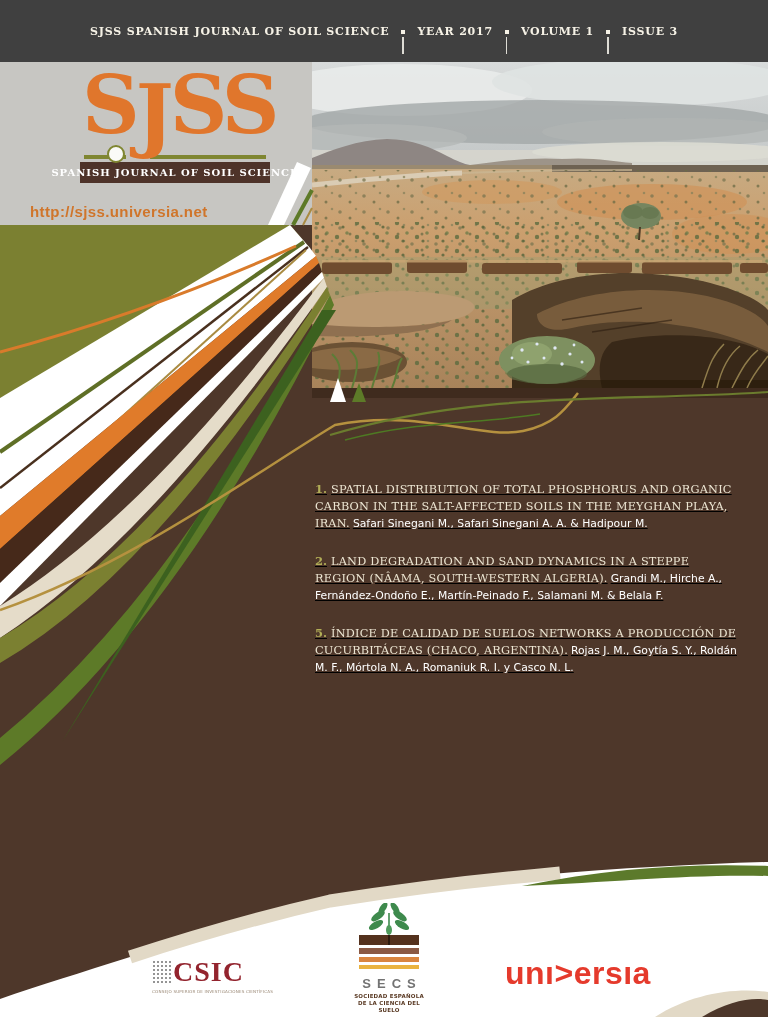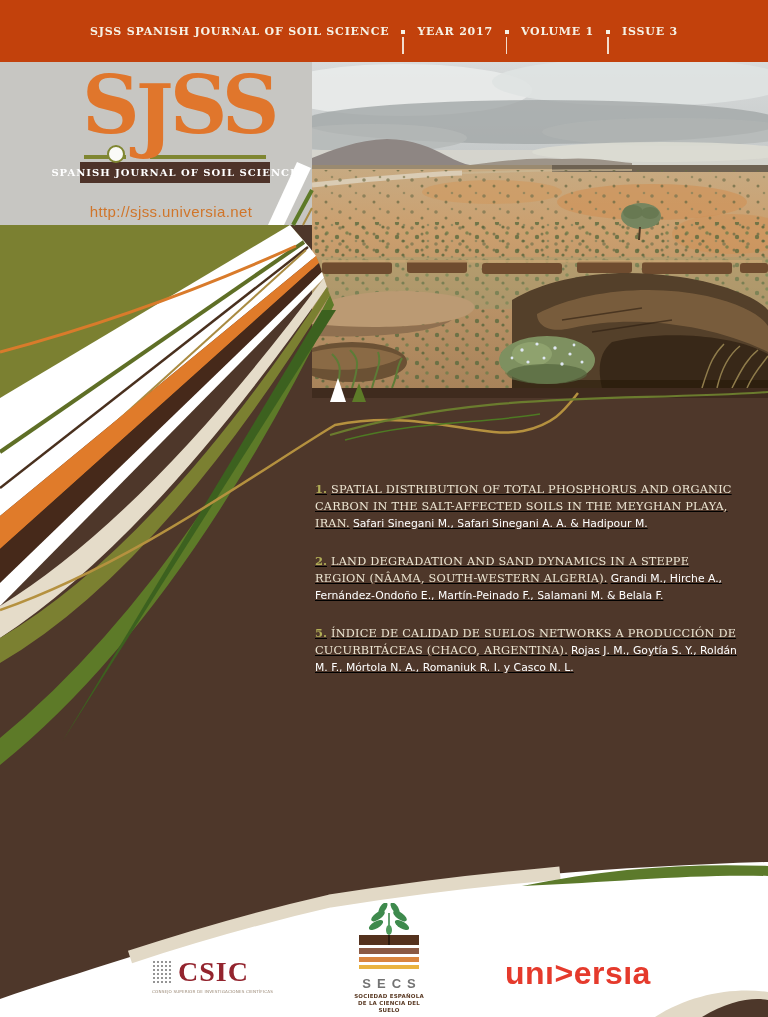--- a/index.html
+++ b/index.html
@@ -1,21 +1,21 @@
 <!DOCTYPE html>
 <html><head>
 <meta charset="utf-8">
 <style>
   html,body{margin:0;padding:0;}
   body{width:768px;height:1017px;position:relative;overflow:hidden;background:#ffffff;
        font-family:"DejaVu Sans",sans-serif;}
   .abs{position:absolute;}
 
   
-  .topbar{left:0;top:0;width:768px;height:62px;background:#c2410c;z-index:6;
+  .topbar{left:0;top:0;width:768px;height:62px;background:#404040;z-index:6;
           display:flex;align-items:center;justify-content:center;}
   .topbar .seg{font-family:"DejaVu Serif",serif;font-weight:700;font-size:11px;
                letter-spacing:.8px;color:#f6f2e6;white-space:nowrap;}
   .bullet{width:4px;height:4px;background:#f6f2e6;margin:0 12px;position:relative;top:1px;}
   .bullet .tick{position:absolute;left:1px;top:7px;width:1.5px;height:17px;background:rgba(250,248,240,.85);}
 
   
   .brownbg{left:0;top:62px;width:768px;height:955px;background:#4e372a;z-index:1;}
   .graybox{left:0;top:62px;width:368px;height:163px;background:#c7c6c2;z-index:2;}
   .photo{left:312px;top:62px;width:456px;height:326px;z-index:2;}
@@ -25,36 +25,36 @@
         font-weight:700;font-size:80px;line-height:1.18;color:#e0762c;letter-spacing:-4px;z-index:11;}
   .logo .lj{position:relative;top:9px;}
   .bar-l{position:absolute;left:84px;top:93px;width:42px;height:4px;background:#7f8631;z-index:10;}
   .bar-r{position:absolute;left:150px;top:93px;width:116px;height:4px;background:#7f8631;z-index:10;}
   .jdot{position:absolute;left:107px;top:83px;width:14px;height:14px;border-radius:50%;
         background:#fafaf7;border:2px solid #7f8631;z-index:12;}
   .titlebox{position:absolute;left:80px;top:100px;width:190px;height:21px;background:#4e3329;z-index:11;
             display:flex;align-items:center;justify-content:center;}
   .titlebox span{font-family:"DejaVu Serif",serif;font-weight:700;font-size:10px;letter-spacing:1px;
                  color:#ffffff;white-space:nowrap;}
-  .url{position:absolute;left:30px;top:141px;width:282px;text-align:center;z-index:11;
-       font-family:"Liberation Sans",sans-serif;font-weight:400;font-size:15px;color:#d0752a;letter-spacing:.4px;}
+  .url{position:absolute;left:30px;top:141px;width:282px;z-index:11;
+       font-family:"Liberation Sans",sans-serif;font-weight:700;font-size:15px;color:#d0752a;letter-spacing:.4px;}
 
   
   .articles{left:315px;top:480px;width:424px;z-index:10;text-decoration:underline;}
   .art{margin:0 0 21px 0;line-height:15px;}
   .art .num{font-family:"DejaVu Serif",serif;font-weight:700;font-size:11.5px;color:#b2ae57;margin-right:4px;}
   .art .ttl{font-family:"DejaVu Serif",serif;font-size:11.3px;color:#ece5d2;letter-spacing:.2px;}
   .art .auth{font-family:"DejaVu Sans",sans-serif;font-size:10.8px;color:#ffffff;margin-left:3px;}
 
   
   .deco{left:0;top:0;width:768px;height:1017px;z-index:5;pointer-events:none;}
 
   
   .csic{left:152px;top:956px;width:140px;z-index:10;}
-  .csic-row{display:flex;align-items:center;gap:5px;}
+  .csic-row{display:flex;align-items:center;}
   .csic-emblem{width:21px;height:24px;
      background:radial-gradient(circle at 2px 2px,#8f8f8f 1px,transparent 1.3px);
      background-size:4px 4px;opacity:.95;}
   .csic-name{font-family:"Liberation Serif",serif;font-weight:700;font-size:28px;color:#93242e;letter-spacing:1px;}
   .csic-cap{margin-top:1px;font-size:5px;color:#9a8875;letter-spacing:.2px;white-space:nowrap;
             transform:scale(.82);transform-origin:left top;}
   .secs{left:349px;top:903px;width:80px;z-index:10;text-align:center;}
   .secs-name{margin-top:3px;font-family:Liberation Sans, sans-serif;font-weight:600;font-size:13px;
              color:#737373;letter-spacing:6px;text-indent:6px;}
   .secs-cap{margin-top:2px;font-weight:700;font-size:5.5px;line-height:7px;color:#5a3a24;letter-spacing:.2px;}

